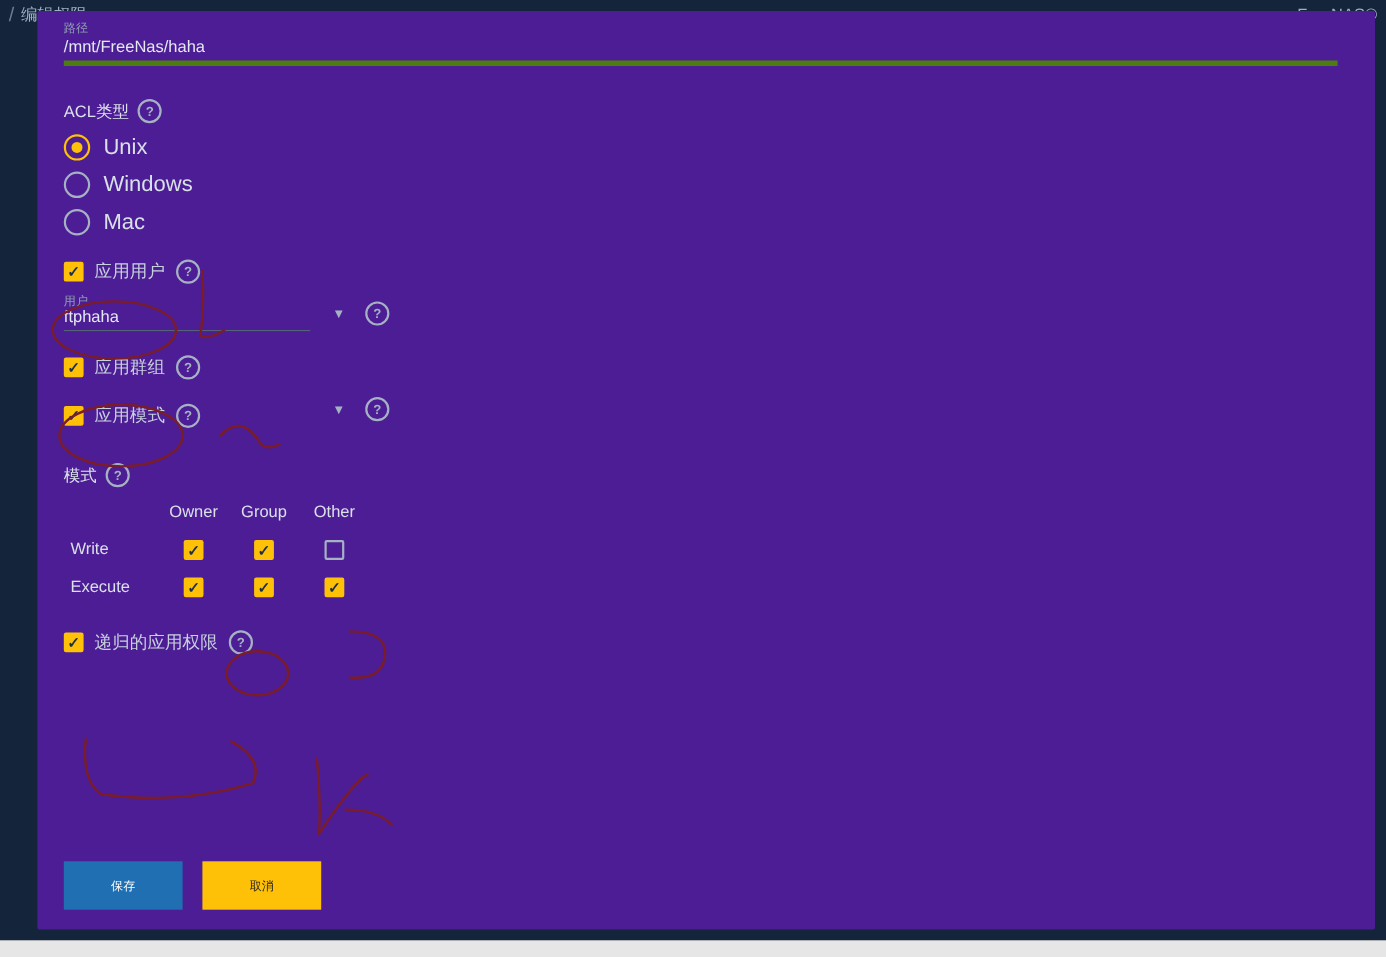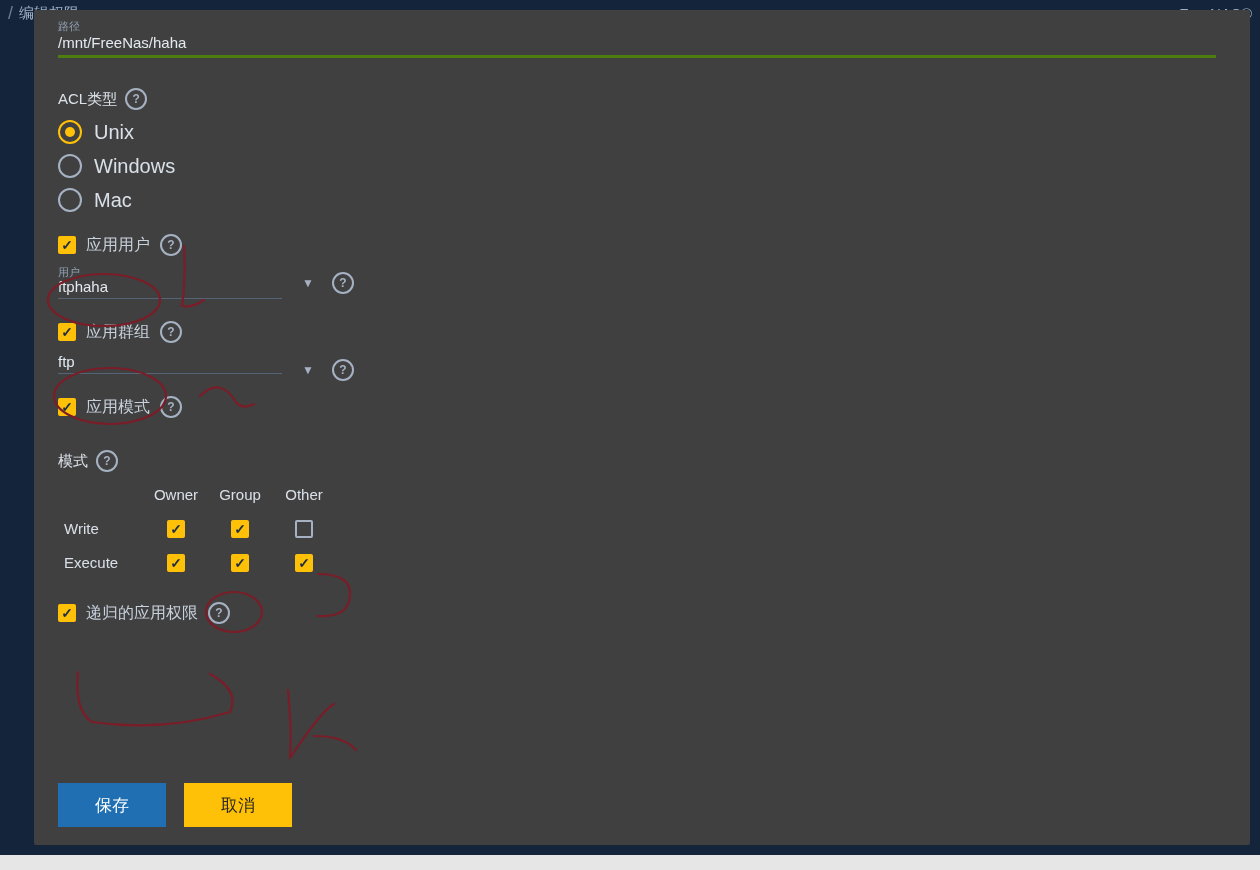--- a/index.html
+++ b/index.html
@@ -1,24 +1,24 @@
 <!DOCTYPE html>
 <html><head>
 <meta charset="utf-8">
 <style>
   html,body{margin:0;padding:0;width:1260px;height:870px;background:#ccc;font-family:"Microsoft YaHei",Arial,sans-serif;overflow:hidden;}
   .panel{position:absolute;left:0;top:0;width:1260px;height:855px;background:#14243a;color:#c7d1dc;}
   .hdr{display:flex;align-items:center;height:26px;padding:0 8px;color:#9fb0c6;font-size:15px;}
   .hdr-right{margin-left:auto;font-size:15px;color:#9fb0c6;}
   .slash{margin-right:6px;font-size:18px;color:#6d7d92;}
-  .content{position:absolute;left:34px;top:10px;right:10px;bottom:10px;background:#404040;border-radius:2px;padding:10px 24px 18px 24px;box-sizing:border-box;}
+  .content{position:absolute;left:34px;top:10px;right:10px;bottom:10px;background:#4c1d95;border-radius:2px;padding:10px 24px 18px 24px;box-sizing:border-box;}
   .field{margin-bottom:8px;}
   .small-label{font-size:11px;color:#8fa0b3;line-height:12px;}
   .text-val{font-size:15px;color:#e3e9f0;padding:2px 0 4px 0;}
-  .underline{border-bottom:3px solid #4d7c0f;width:1158px;}
+  .underline{border-bottom:5px solid #4d7c0f;width:1158px;}
   .section{font-size:15px;color:#dbe2ea;margin-top:30px;display:flex;align-items:center;gap:8px;}
   .help{display:inline-flex;width:18px;height:18px;border:2px solid #a6b2c3;border-radius:50%;align-items:center;justify-content:center;font-size:12px;font-weight:600;color:#a6b2c3;cursor:pointer;}
   .radio-row{display:flex;align-items:center;gap:12px;margin-top:10px;}
   .radio{width:20px;height:20px;border:2px solid #a6b2c3;border-radius:50%;display:inline-flex;align-items:center;justify-content:center;cursor:pointer;}
   .radio.sel{border-color:#ffc107;}
   .radio.sel::after{content:"";width:10px;height:10px;border-radius:50%;background:#ffc107;}
   .radio-label{font-size:20px;color:#d9e0e8;}
   .cb-row{display:flex;align-items:center;gap:10px;margin-top:22px;}
   .cb{width:18px;height:18px;background:#ffc107;display:inline-flex;align-items:center;justify-content:center;border-radius:2px;cursor:pointer;}
   .cb::after{content:"✓";color:#1e2e46;font-size:14px;font-weight:900;line-height:1;}
@@ -28,21 +28,21 @@
   .mini-underline{border-bottom:1px solid #556377;width:224px;padding-bottom:3px;}
   .dd{display:inline-flex;align-items:center;gap:8px;}
   .chev{position:absolute;left:244px;top:10px;color:#a6b2c3;font-size:12px;cursor:pointer;}
   .chev::before{content:"▼";}
   .help-side{position:absolute;left:274px;top:6px;}
   .perm-table{margin-top:14px;margin-left:6px;font-size:15px;color:#d9e0e8;}
   .perm-table .hrow,.perm-table .prow{display:flex;align-items:flex-start;height:34px;}
   .perm-table .rcell{width:80px;}
   .perm-table .ccell{width:64px;display:flex;justify-content:center;}
   .btns{position:absolute;left:24px;bottom:18px;display:flex;gap:18px;}
-  .btn{height:44px;width:108px;display:flex;align-items:center;justify-content:center;font-size:17px;cursor:pointer;border:none;}
+  .btn{height:44px;width:108px;display:flex;align-items:center;justify-content:center;font-size:11px;cursor:pointer;border:none;}
   .btn-primary{background:#1f6fb2;color:#fff;}
   .btn-warn{background:#ffc107;color:#2a281e;}
   
   .ann{position:absolute;pointer-events:none;}
   .ann svg{overflow:visible;}
   .ann path,.ann ellipse{fill:none;stroke:#7a1d28;stroke-width:2.2;stroke-linecap:round;}
   .bottom-strip{position:absolute;left:0;bottom:0;width:1260px;height:15px;background:#e6e6e6;}
 </style>
 </head>
 <body>
@@ -92,23 +92,20 @@
       <span class="chev"></span>
       <span class="help help-side">?</span>
     </div>
 
     <div class="cb-row">
       <span class="cb"></span>
       <span>应用群组</span>
       <span class="help">?</span>
     </div>
     <div class="mini-field">
-      <div class="dd mini-underline">
-        <span class="text-val" style="padding:0;">ftp</span>
-      </div>
       <span class="chev"></span>
       <span class="help help-side">?</span>
     </div>
 
     <div class="cb-row">
       <span class="cb"></span>
       <span>应用模式</span>
       <span class="help">?</span>
     </div>
 

